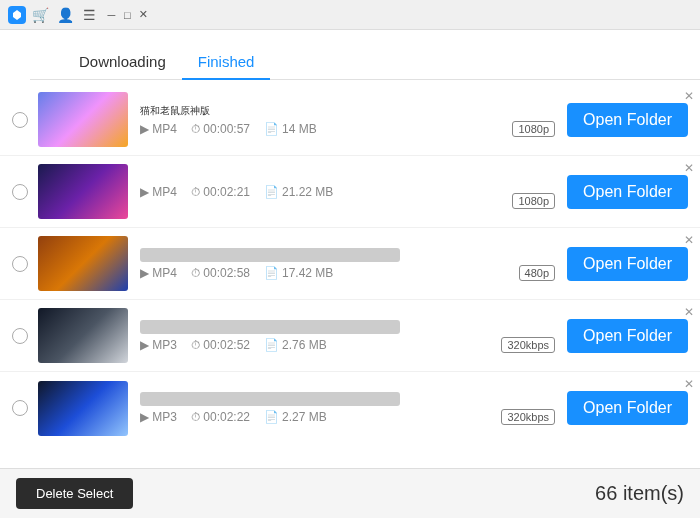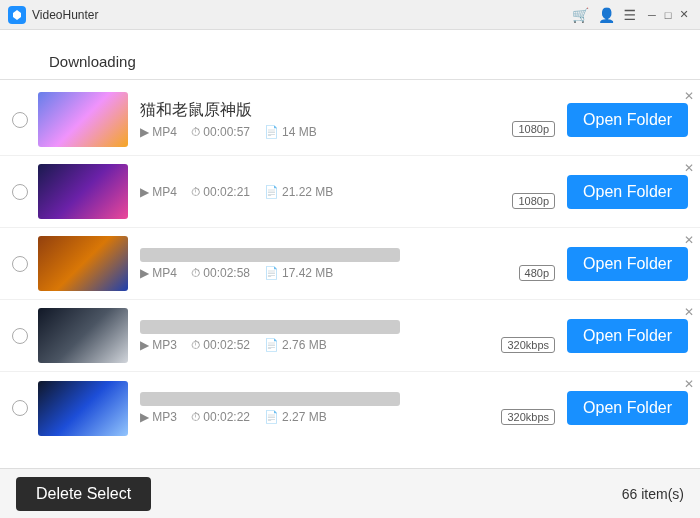--- a/index.html
+++ b/index.html
@@ -54,20 +54,21 @@
     }
 
     
     .tab-bar {
       display: flex;
       align-items: flex-end;
       padding: 0 33px;
       border-bottom: 1px solid #e0e0e0;
       height: 50px;
       flex-shrink: 0;
+      margin-left: 30px;
     }
     .tab {
       padding: 8px 16px;
       font-size: 15px;
       cursor: pointer;
       color: #999;
       border-bottom: 2px solid transparent;
       margin-bottom: -1px;
     }
     .tab.active {
@@ -124,21 +125,21 @@
     .thumb-2 { background: linear-gradient(135deg, #1e3a5f 0%, #7c3aed 50%, #ec4899 100%); }
     .thumb-3 { background: linear-gradient(135deg, #e0b96a 0%, #b45309 40%, #1d4ed8 80%); }
     .thumb-4 { background: linear-gradient(135deg, #1a1a1a 0%, #555 40%, #f0e0c0 80%); }
     .thumb-5 { background: linear-gradient(135deg, #0f172a 0%, #1e40af 40%, #60a5fa 80%); }
 
     .item-info {
       flex: 1;
       min-width: 0;
     }
     .item-title {
-      font-size: 16px;
+      font-size: 10px;
       color: #333;
       margin-bottom: 4px;
       white-space: nowrap;
       overflow: hidden;
       text-overflow: ellipsis;
       max-width: 340px;
       font-family: Liberation Serif, serif;
     }
     .item-title-blur {
       width: 260px;
@@ -204,58 +205,60 @@
       align-items: center;
       padding: 0 16px;
       flex-shrink: 0;
     }
     .footer-btn {
       background: #2c2c2c;
       color: #fff;
       border: none;
       border-radius: 4px;
       padding: 8px 20px;
-      font-size: 16px;
+      font-size: 13px;
       cursor: pointer;
       margin-right: 10px;
     }
     .footer-count {
       margin-left: auto;
-      font-size: 14px;
+      font-size: 20px;
       color: #333;
     }
 
     .item-right {
       display: flex;
       align-items: flex-end;
       flex-shrink: 0;
     }
   </style>
 </head>
 <body>
 
 <div class="title-bar">
   <div class="title-bar-logo">
     <svg width="12" height="12" viewBox="0 0 12 12" fill="none">
       <path d="M6 1L10 4V8L6 11L2 8V4Z" fill="white"></path>
     </svg>
   </div>
-  <span class="title-bar-title">VideoHunter</span>
   <span class="title-bar-icon">🛒</span>
   <span class="title-bar-icon">👤</span>
   <span class="title-bar-icon">☰</span>
   <span class="title-bar-btn">─</span>
   <span class="title-bar-btn">□</span>
   <span class="title-bar-btn">✕</span>
 </div>
 
 <div class="tab-bar">
   <div class="tab inactive">
     <span>Downloading</span>
   </div>
+  <div class="tab active">
+    <span>Finished</span>
+  </div>
 </div>
 
 <div class="content" id="item-list">
 <div class="list-item">
       <div class="radio-btn"></div>
       <div class="thumb thumb-1" style="background: linear-gradient(135deg, rgb(102, 126, 234) 0%, rgb(240, 147, 251) 50%, rgb(245, 166, 35) 100%);">
         <div style="width: 100%; height: 100%; display: flex; align-items: center; justify-content: center; color: white; font-size: 10px;"></div>
       </div>
       <div class="item-info">
         <div class="item-title">猫和老鼠原神版</div>

